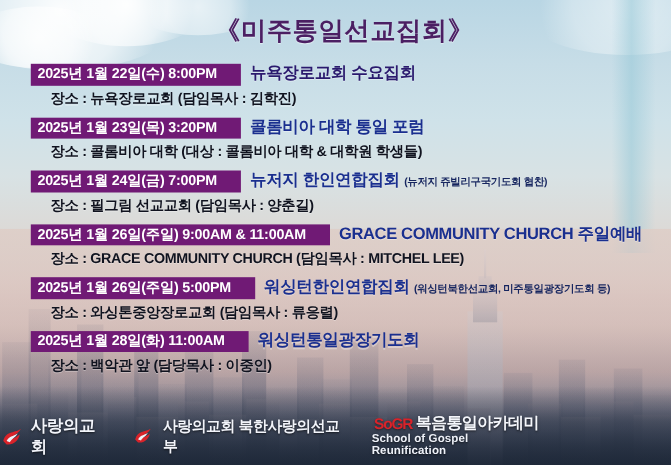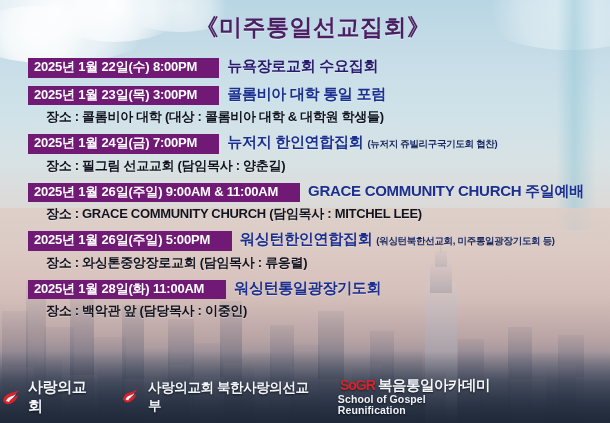--- a/index.html
+++ b/index.html
@@ -228,25 +228,26 @@
   <div class="content">
     <div class="title">《미주통일선교집회》</div>
 
     <div class="events">
 
       <div class="event ev-0">
         <div class="row-main">
           <span class="badge">2025년 1월 22일(수) 8:00PM</span>
           <span class="headline purple">뉴욕장로교회 수요집회</span>
         </div>
+        <div class="venue">장소 : 뉴욕장로교회 (담임목사 : 김학진)</div>
       </div>
 
       <div class="event ev-1">
         <div class="row-main">
-          <span class="badge">2025년 1월 23일(목) 3:00PM</span>
+          <span class="badge">2025년 1월 23일(목) 3:20PM</span>
           <span class="headline">콜롬비아 대학 통일 포럼</span>
         </div>
         <div class="venue">장소 : 콜롬비아 대학 (대상 : 콜롬비아 대학 &amp; 대학원 학생들)</div>
       </div>
 
       <div class="event ev-2">
         <div class="row-main">
           <span class="badge">2025년 1월 24일(금) 7:00PM</span>
           <span class="headline">뉴저지 한인연합집회</span>
           <span class="sub">(뉴저지 쥬빌리구국기도회 협찬)</span>

